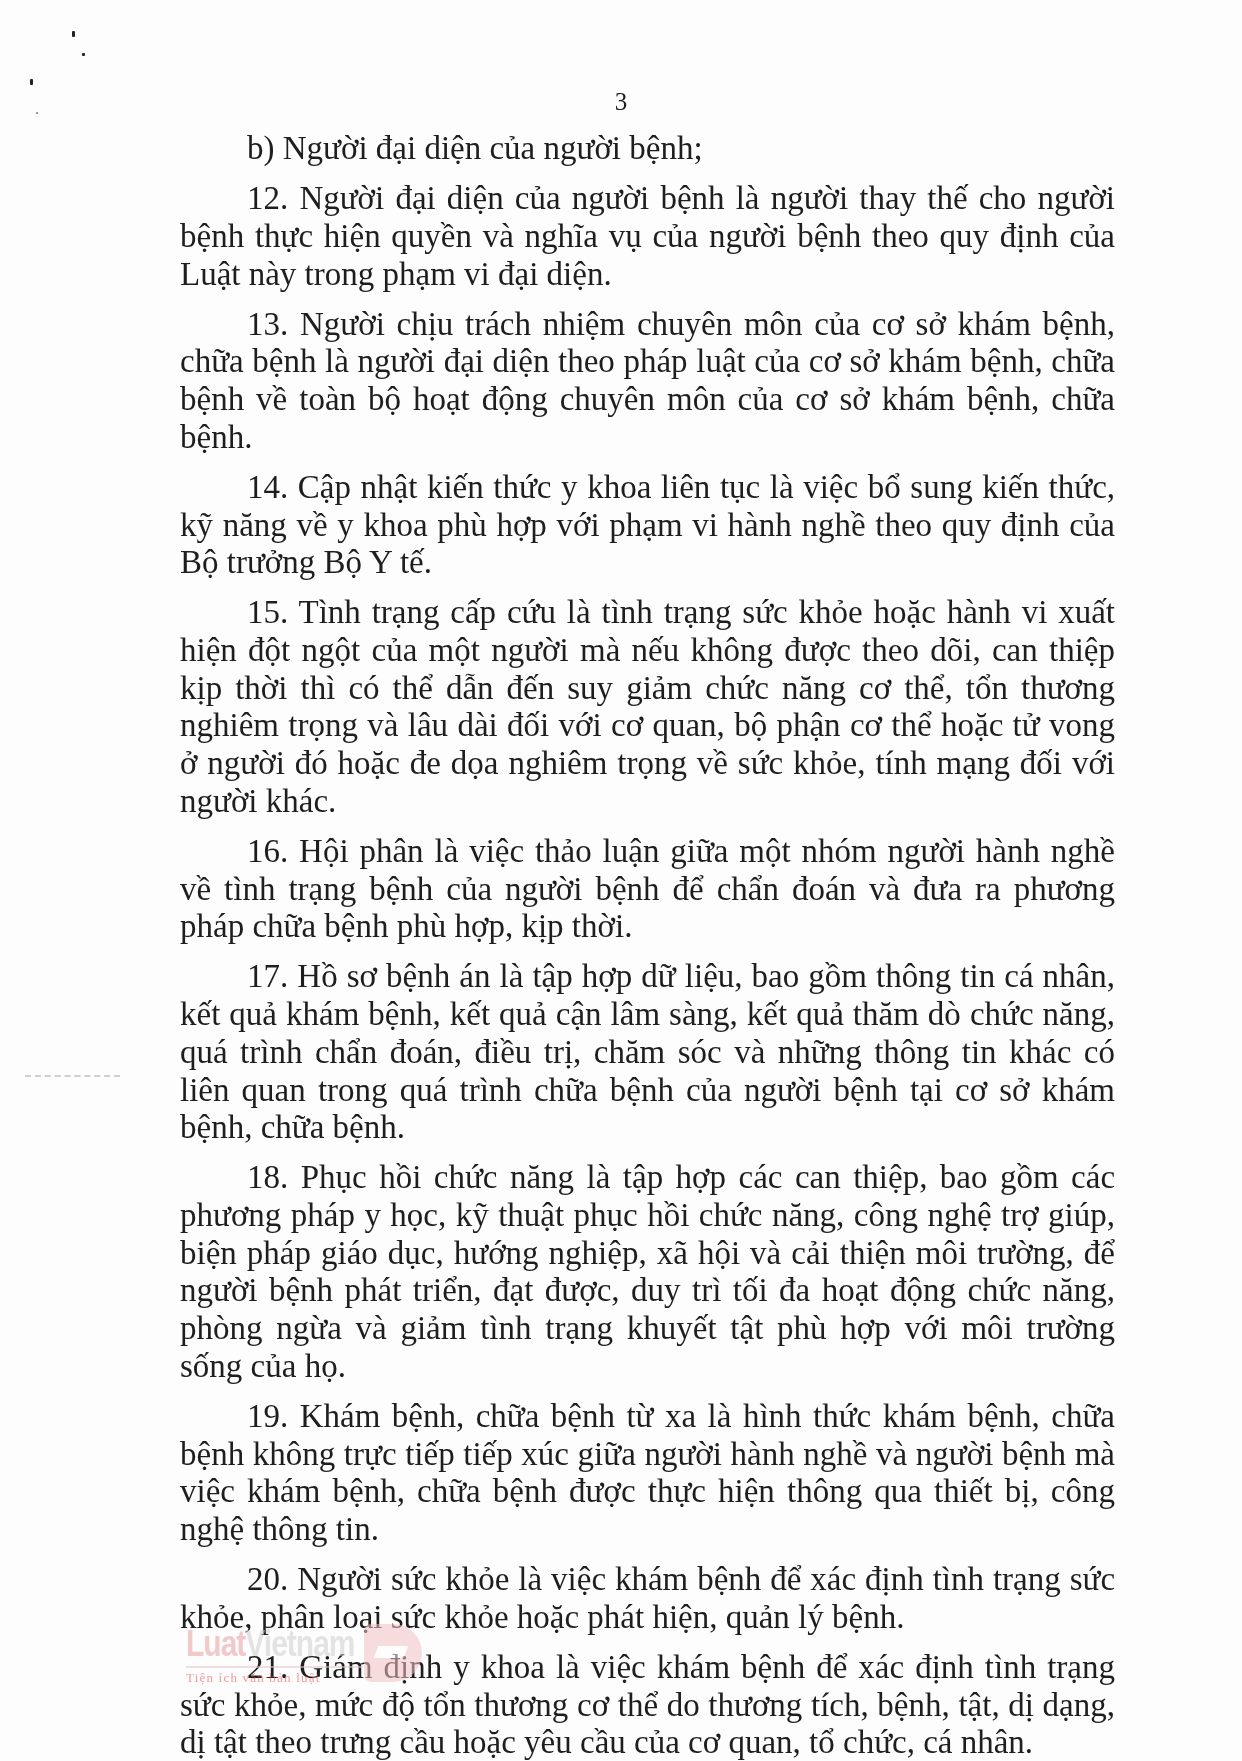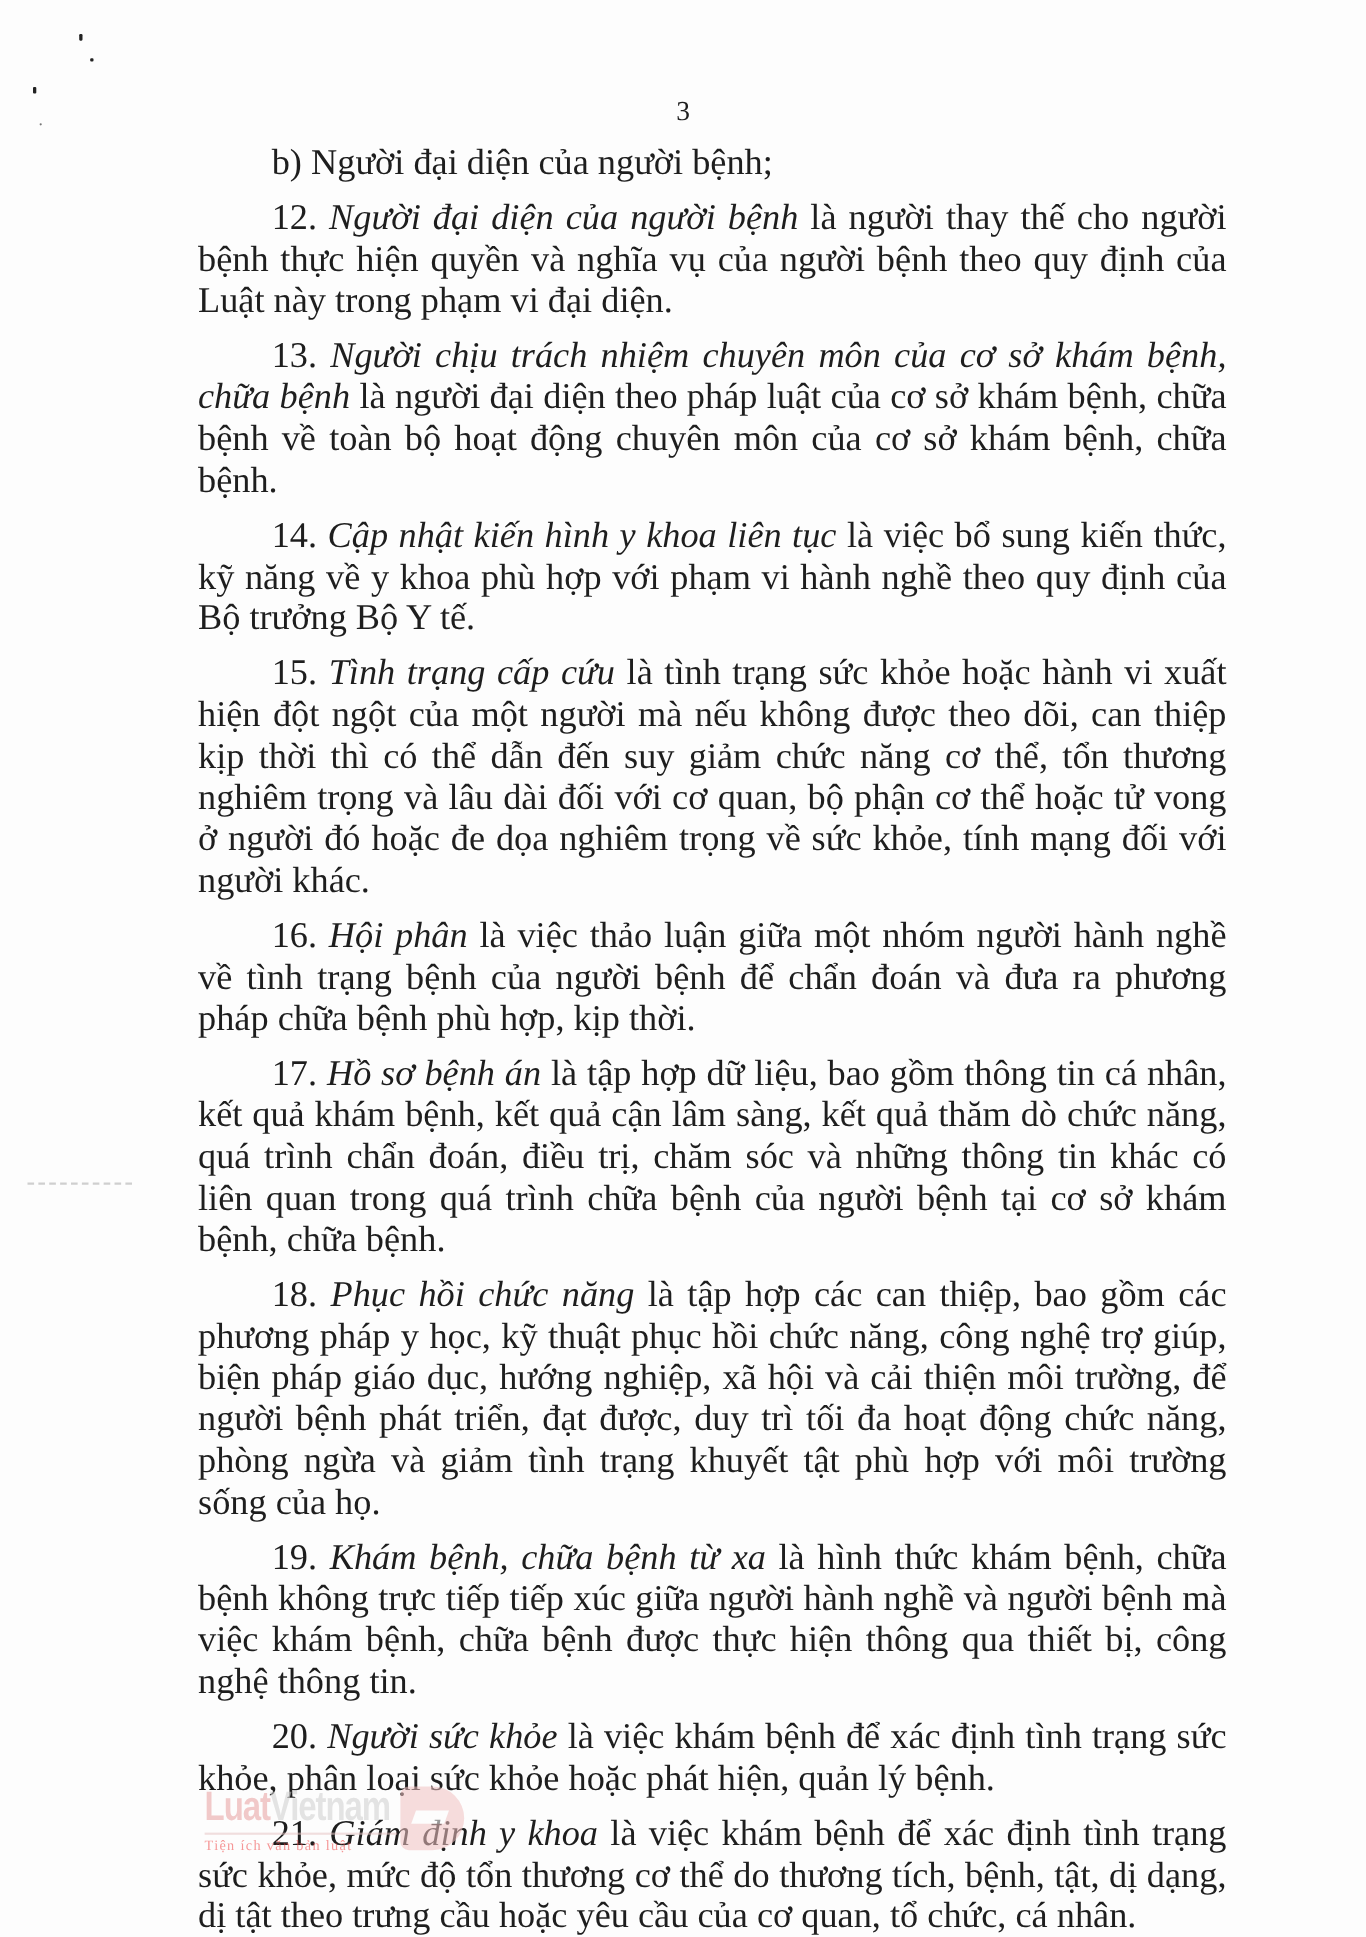--- a/index.html
+++ b/index.html
@@ -50,21 +50,20 @@
       width: 935px;
       font-size: 33px;
       line-height: 37.7px;
       text-align: justify;
     }
     .para {
       margin: 0 0 12.4px 0;
       text-indent: 67px;
     }
     .para .term {
-      font-style: italic;
     }
     .watermark {
       position: absolute;
       left: 186px;
       top: 1622px;
       width: 260px;
       height: 80px;
       opacity: 0.55;
     }
     .wm-brand {
@@ -127,21 +126,21 @@
 
   <div class="body-text">
 
     <p class="para"><span>b)</span> <span>Người đại diện của người bệnh;</span></p>
 
 
     <p class="para"><span>12.</span> <span class="term">Người đại diện của người bệnh</span> <span>là người thay thế cho người bệnh thực hiện quyền và nghĩa vụ của người bệnh theo quy định của Luật này trong phạm vi đại diện.</span></p>
 
     <p class="para"><span>13.</span> <span class="term">Người chịu trách nhiệm chuyên môn của cơ sở khám bệnh, chữa bệnh</span> <span>là người đại diện theo pháp luật của cơ sở khám bệnh, chữa bệnh về toàn bộ hoạt động chuyên môn của cơ sở khám bệnh, chữa bệnh.</span></p>
 
-    <p class="para"><span>14.</span> <span class="term">Cập nhật kiến hình y khoa liên tục</span> <span>là việc bổ sung kiến thức, kỹ năng về y khoa phù hợp với phạm vi hành nghề theo quy định của Bộ trưởng Bộ Y tế.</span></p>
+    <p class="para"><span>14.</span> <span class="term">Cập nhật kiến thức y khoa liên tục</span> <span>là việc bổ sung kiến thức, kỹ năng về y khoa phù hợp với phạm vi hành nghề theo quy định của Bộ trưởng Bộ Y tế.</span></p>
 
     <p class="para"><span>15.</span> <span class="term">Tình trạng cấp cứu</span> <span>là tình trạng sức khỏe hoặc hành vi xuất hiện đột ngột của một người mà nếu không được theo dõi, can thiệp kịp thời thì có thể dẫn đến suy giảm chức năng cơ thể, tổn thương nghiêm trọng và lâu dài đối với cơ quan, bộ phận cơ thể hoặc tử vong ở người đó hoặc đe dọa nghiêm trọng về sức khỏe, tính mạng đối với người khác.</span></p>
 
     <p class="para"><span>16.</span> <span class="term">Hội phân</span> <span>là việc thảo luận giữa một nhóm người hành nghề về tình trạng bệnh của người bệnh để chẩn đoán và đưa ra phương pháp chữa bệnh phù hợp, kịp thời.</span></p>
 
     <p class="para"><span>17.</span> <span class="term">Hồ sơ bệnh án</span> <span>là tập hợp dữ liệu, bao gồm thông tin cá nhân, kết quả khám bệnh, kết quả cận lâm sàng, kết quả thăm dò chức năng, quá trình chẩn đoán, điều trị, chăm sóc và những thông tin khác có liên quan trong quá trình chữa bệnh của người bệnh tại cơ sở khám bệnh, chữa bệnh.</span></p>
 
     <p class="para"><span>18.</span> <span class="term">Phục hồi chức năng</span> <span>là tập hợp các can thiệp, bao gồm các phương pháp y học, kỹ thuật phục hồi chức năng, công nghệ trợ giúp, biện pháp giáo dục, hướng nghiệp, xã hội và cải thiện môi trường, để người bệnh phát triển, đạt được, duy trì tối đa hoạt động chức năng, phòng ngừa và giảm tình trạng khuyết tật phù hợp với môi trường sống của họ.</span></p>
 
     <p class="para"><span>19.</span> <span class="term">Khám bệnh, chữa bệnh từ xa</span> <span>là hình thức khám bệnh, chữa bệnh không trực tiếp tiếp xúc giữa người hành nghề và người bệnh mà việc khám bệnh, chữa bệnh được thực hiện thông qua thiết bị, công nghệ thông tin.</span></p>

